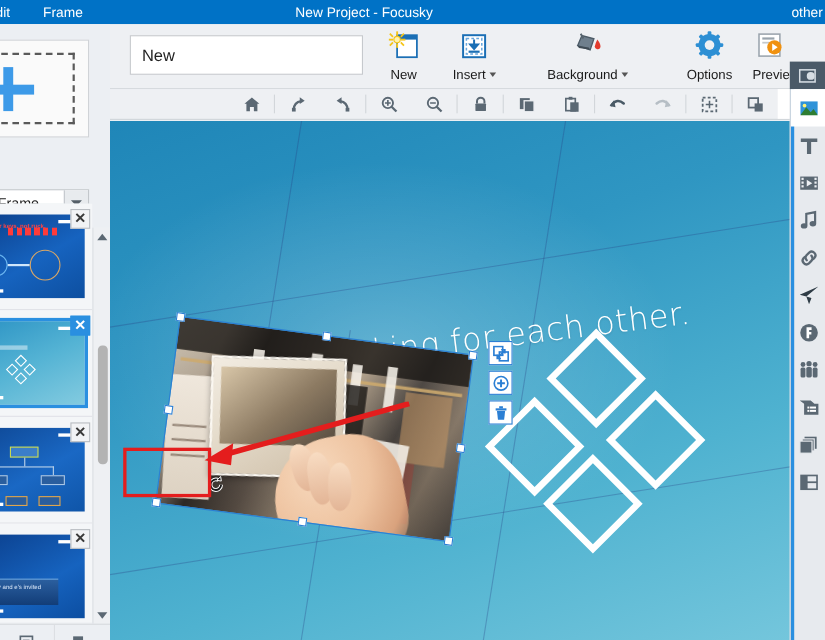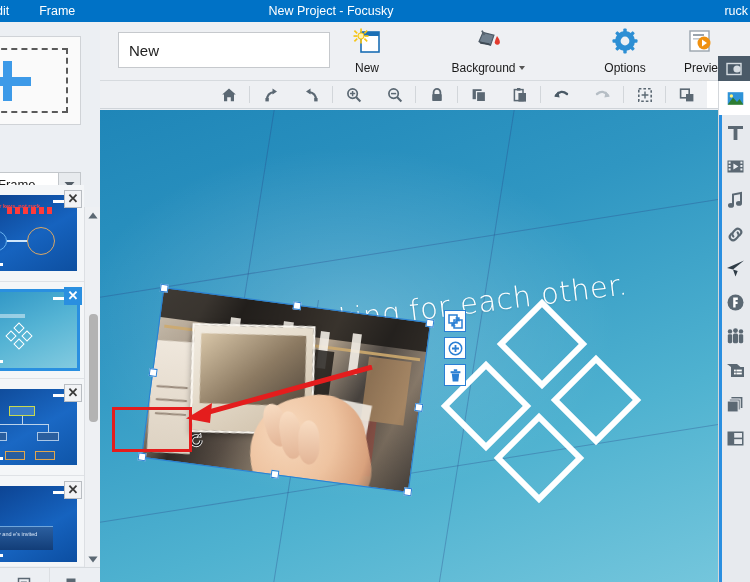--- a/index.html
+++ b/index.html
@@ -175,21 +175,21 @@
 <body>
 
 <div id="app">
 
   <div class="titlebar">
     <div class="menu-items">
       <div class="menu-item">dit</div>
       <div class="menu-item">Frame</div>
     </div>
     <div class="title-text">New Project - Focusky</div>
-    <div class="title-right">ruck</div>
+    <div class="title-right">other</div>
   </div>
 
   <div class="ribbon">
     <div class="proj-name-wrap">
       <input class="proj-name" type="text" value="New" style="">
     </div>
 
     <div class="rb-group" style="left:330px;">
       <div class="rb-icon">
         <svg width="30" height="30" viewBox="0 0 30 30">
@@ -205,39 +205,52 @@
             <rect x="13" y="11" width="1.6" height="4" transform="rotate(-45 13.8 13)"></rect>
             <rect x="3" y="11" width="1.6" height="4" transform="rotate(45 3.8 13)"></rect>
             <rect x="13" y="3" width="1.6" height="4" transform="rotate(45 13.8 5)"></rect>
           </g>
           <circle cx="9" cy="9" r="2.4" fill="#fff2b0"></circle>
         </svg>
       </div>
       <div class="rb-label">New</div>
     </div>
 
-
-    <div class="rb-group" style="left:442px; width:92px;">
+    <div class="rb-group" style="left:394px;">
+      <div class="rb-icon">
+        <svg width="30" height="30" viewBox="0 0 30 30">
+          <rect x="5" y="5" width="20" height="20" fill="#fff" stroke="#1b6fb5" stroke-width="1.8"></rect>
+          <rect x="8" y="8" width="14" height="14" fill="none" stroke="#6aa8dd" stroke-width="1.4" stroke-dasharray="2.5 2"></rect>
+          <path d="M15 9 L15 16 M11.5 13.5 L15 17.5 L18.5 13.5 Z" fill="#1b6fb5" stroke="#1b6fb5" stroke-width="1.8"></path>
+          <rect x="10" y="19" width="10" height="2" fill="#1b6fb5"></rect>
+        </svg>
+      </div>
+      <div class="rb-label">
+        <span>Insert</span><i class="caret"></i>
+      </div>
+    </div>
+
+    <div class="rb-group" style="left:488px; width:92px;">
       <div class="rb-icon">
         <svg width="32" height="30" viewBox="0 0 32 30">
           <g transform="rotate(-30 16 14)">
             <path d="M8 10 L16 4 L24 12 L16 19 Z" fill="#6f7f8d" stroke="#4c5a66" stroke-width="1.2"></path>
             <path d="M8 10 L16 16.5 L16 19 L8 12.5 Z" fill="#3f4b55"></path>
             <rect x="15" y="2" width="1.8" height="5" fill="#57646f"></rect>
           </g>
           <path d="M25 9 q4 5 2.6 7.6 a2.8 2.8 0 0 1-5 -1 q0.6-3 2.4-6.6 Z" fill="#e23b2e"></path>
         </svg>
       </div>
       <div class="rb-label">
         <span>Background</span><i class="caret"></i>
       </div>
     </div>
 
 
-    <div class="rb-group" style="left:588px;align-items:center;">
+    <div class="rb-group" style="left:608px;align-items:center;">
       <div class="rb-icon">
         <svg width="30" height="30" viewBox="0 0 30 30">
           <g fill="#2d8fd4">
             <circle cx="15" cy="14" r="10"></circle>
           </g>
           <g fill="#2d8fd4">
             <rect x="13.3" y="1.5" width="3.4" height="6" rx="1"></rect>
             <rect x="13.3" y="20.5" width="3.4" height="6" rx="1"></rect>
             <rect x="2.5" y="12.3" width="6" height="3.4" rx="1"></rect>
             <rect x="21.5" y="12.3" width="6" height="3.4" rx="1"></rect>

